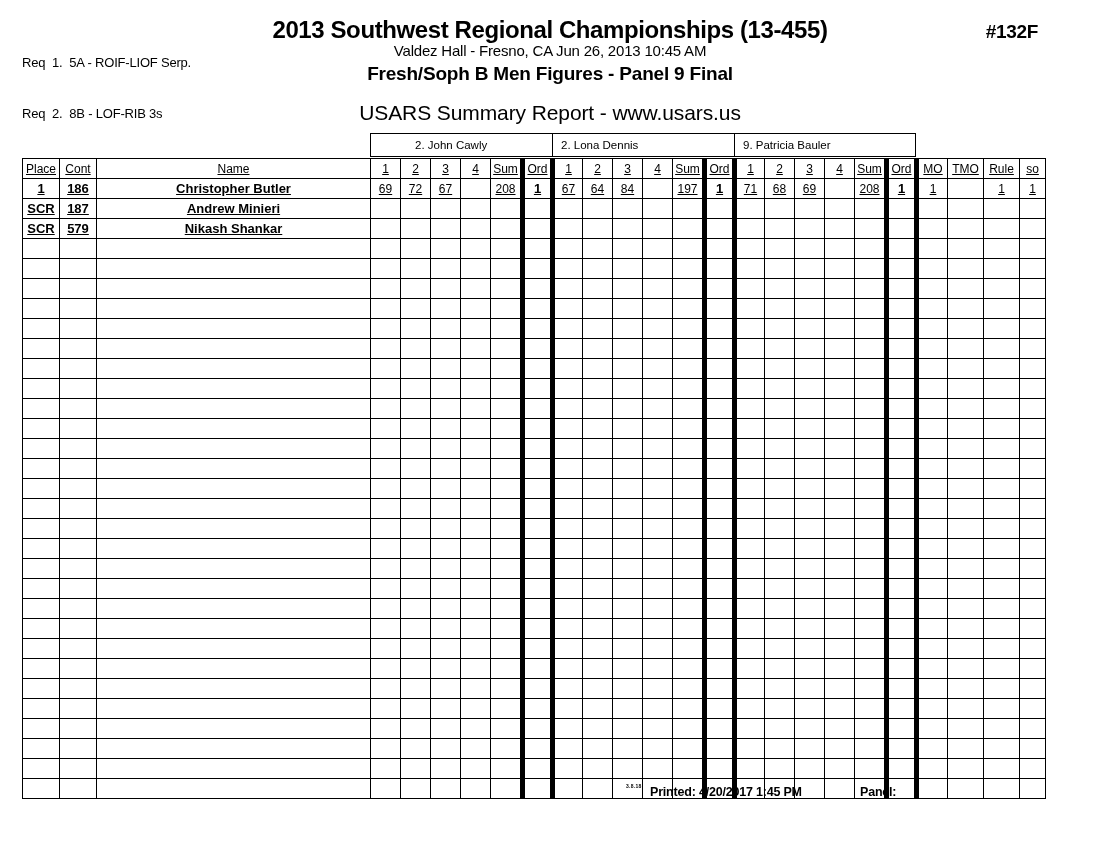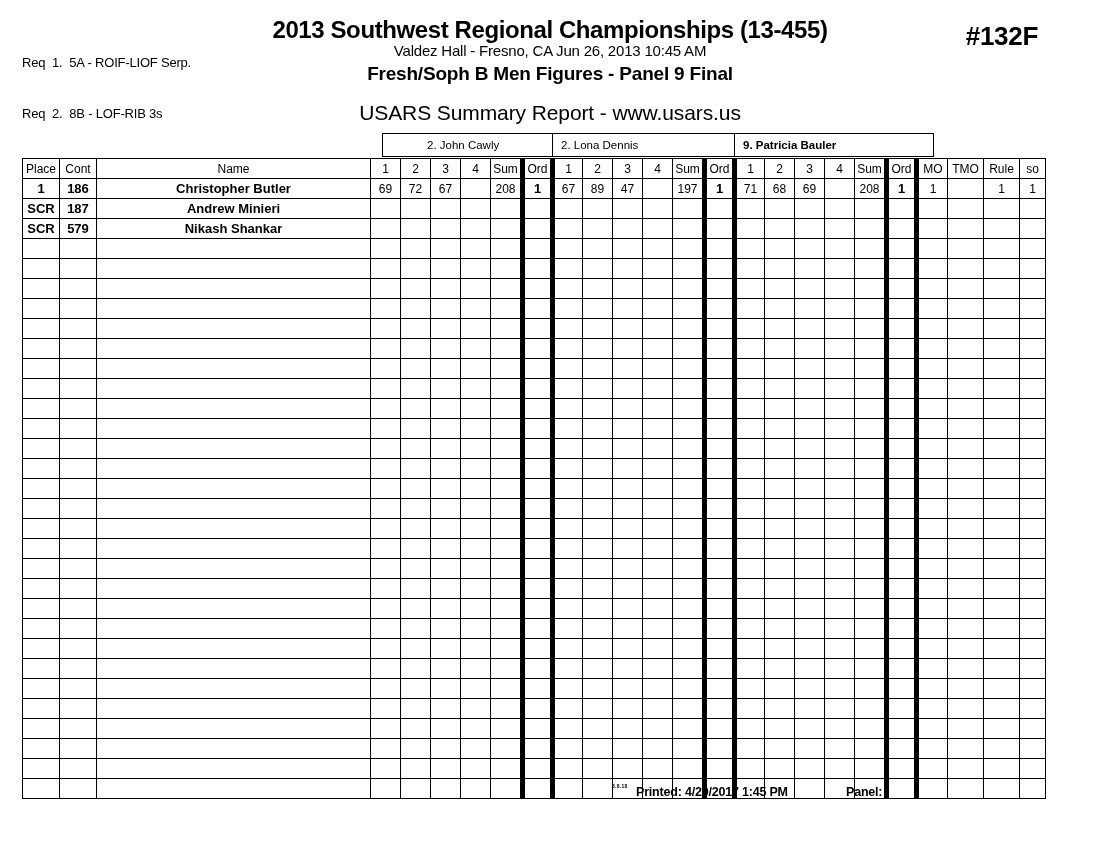--- a/index.html
+++ b/index.html
@@ -62,21 +62,21 @@
     line-height: 22px;
     letter-spacing: -0.1px;
     margin-top: 16px;
   }
 
   
   #event-code {
     position: absolute;
     right: 62px;
     top: 21px;
-    font-size: 26px;
+    font-size: 19px;
     font-weight: bold;
     letter-spacing: -0.3px;
   }
 
   
   #grid {
     position: absolute;
     left: 22px;
     top: 133px;
     width: 1014px;
@@ -109,20 +109,21 @@
 
   
   table.report {
     position: absolute;
     left: 0;
     top: 25px;
     border-collapse: collapse;
     table-layout: fixed;
     width: 1014px;
     background: #fff;
+    text-decoration: underline;
   }
   table.report td, table.report th {
     border: 1px solid #000;
     padding: 0;
     margin: 0;
     height: 20px;
     font-size: 12px;
     font-weight: normal;
     text-align: center;
     vertical-align: middle;
@@ -145,21 +146,21 @@
 
   tbody td.v { font-size: 12px; }
   tbody tr.filled td { font-weight: bold; font-size: 13px; }
   tbody tr.filled td.score { font-weight: normal; font-size: 12px; }
   tbody tr.filled td.ord { font-weight: bold; font-size: 13px; }
   tbody tr.filled td.tail { font-weight: normal; font-size: 12px; }
 
   
   #footer {
     position: absolute;
-    left: 14px;
+    left: 28px;
     top: 783px;
     width: 1014px;
     height: 18px;
     font-size: 12px;
     font-weight: bold;
   }
   #footer .ver {
     position: absolute;
     left: 598px;
     top: 0px;
@@ -198,23 +199,23 @@
   <div class="t2">Valdez Hall - Fresno, CA  Jun 26, 2013  10:45 AM</div>
   <div class="t3">Fresh/Soph B Men Figures - Panel 9 Final</div>
   <div class="t4">USARS Summary Report - www.usars.us</div>
 </div>
 
 <div id="event-code">#132F</div>
 
 <div id="grid">
 
   <div class="judge-band">
-    <div class="judge-cell" style="left:360px;width:182px;padding-left:44px;">2.  John Cawly</div>
+    <div class="judge-cell" style="left:348px;width:182px;padding-left:44px;">2.  John Cawly</div>
     <div class="judge-cell" style="left:530px;width:182px;">2.  Lona Dennis</div>
-    <div class="judge-cell last" style="left:712px;width:200px;font-weight:bold;">9.  Patricia Bauler</div>
+    <div class="judge-cell last" style="left:712px;width:182px;">9.  Patricia Bauler</div>
   </div>
 
   <table class="report">
     <colgroup>
       <col style="width:37px">
         <col style="width:37px">
         <col style="width:274px">
       <col style="width:30px">
         <col style="width:30px">
         <col style="width:30px">
@@ -276,22 +277,22 @@
           <td class="c-left">1</td>
           <td class="c-left">186</td>
           <td class="c-left">Christopher Butler</td>
           <td class="score">69</td>
           <td class="score">72</td>
           <td class="score">67</td>
           <td class="score"></td>
           <td class="score">208</td>
           <td class="ord sep-l sep-r">1</td>
           <td class="score">67</td>
-          <td class="score">89</td>
-          <td class="score">47</td>
+          <td class="score">64</td>
+          <td class="score">84</td>
           <td class="score"></td>
           <td class="score">197</td>
           <td class="ord sep-l sep-r">1</td>
           <td class="score">71</td>
           <td class="score">68</td>
           <td class="score">69</td>
           <td class="score"></td>
           <td class="score">208</td>
           <td class="ord sep-l sep-r">1</td>
           <td class="tail">1</td>

